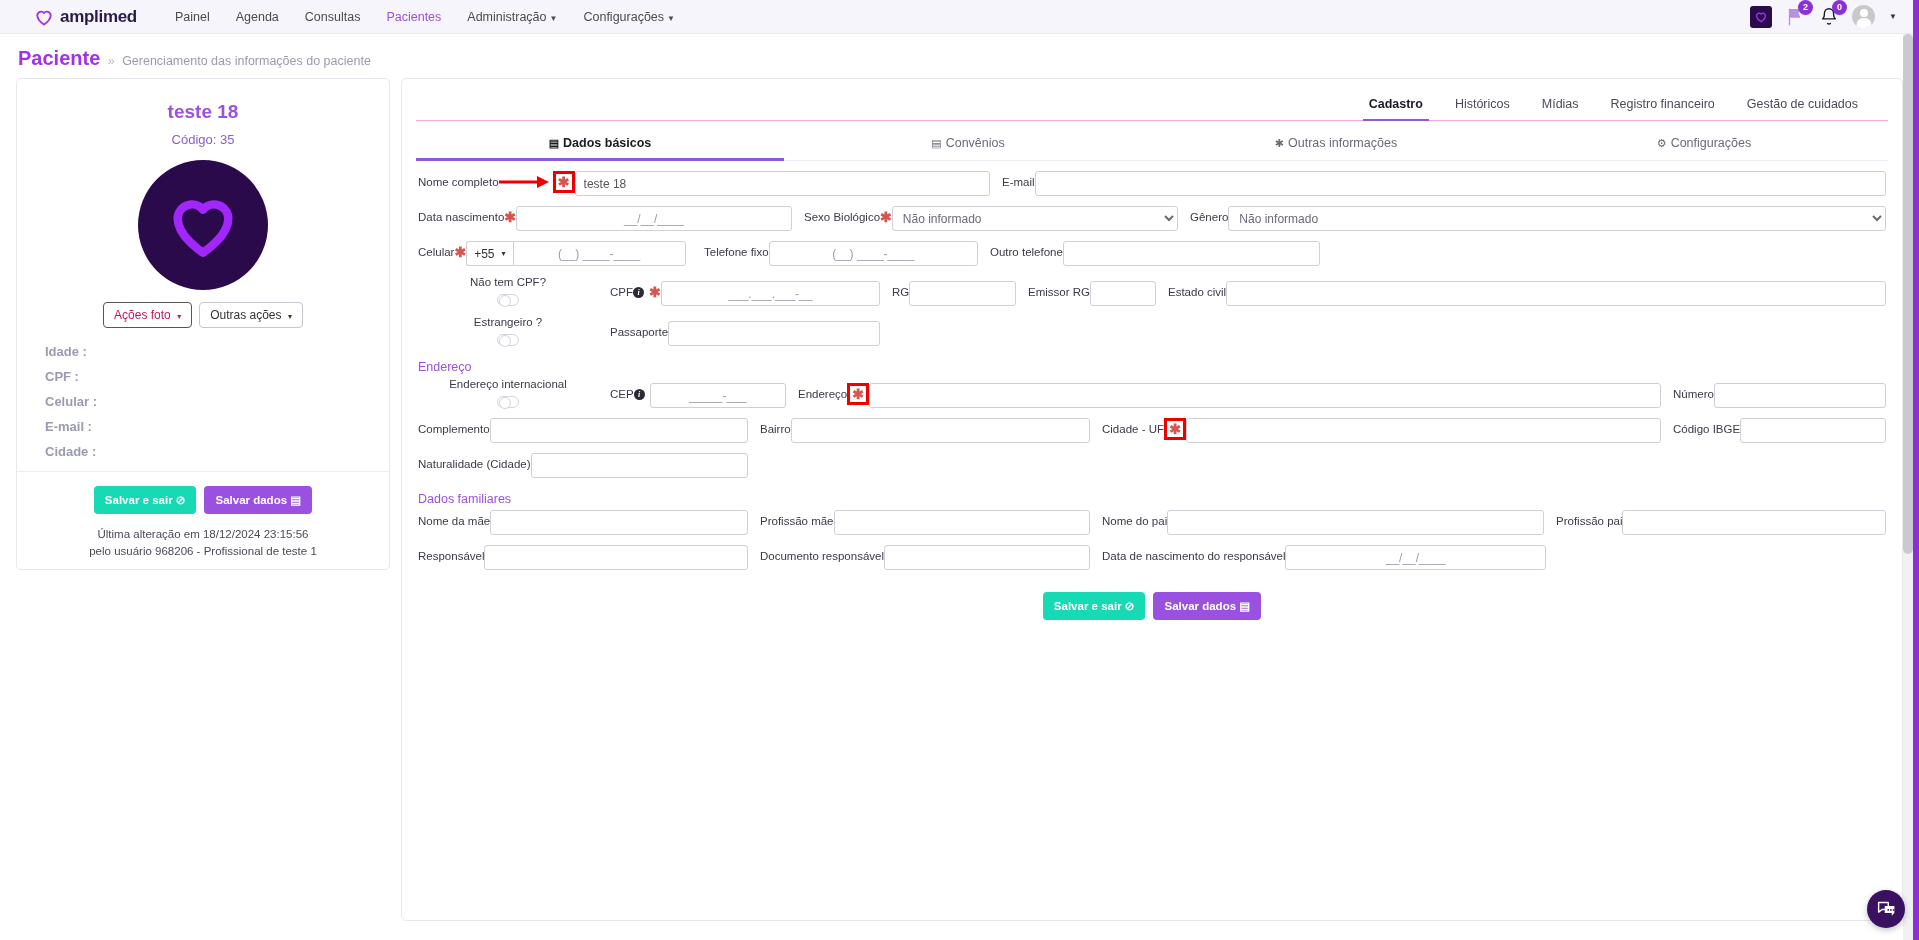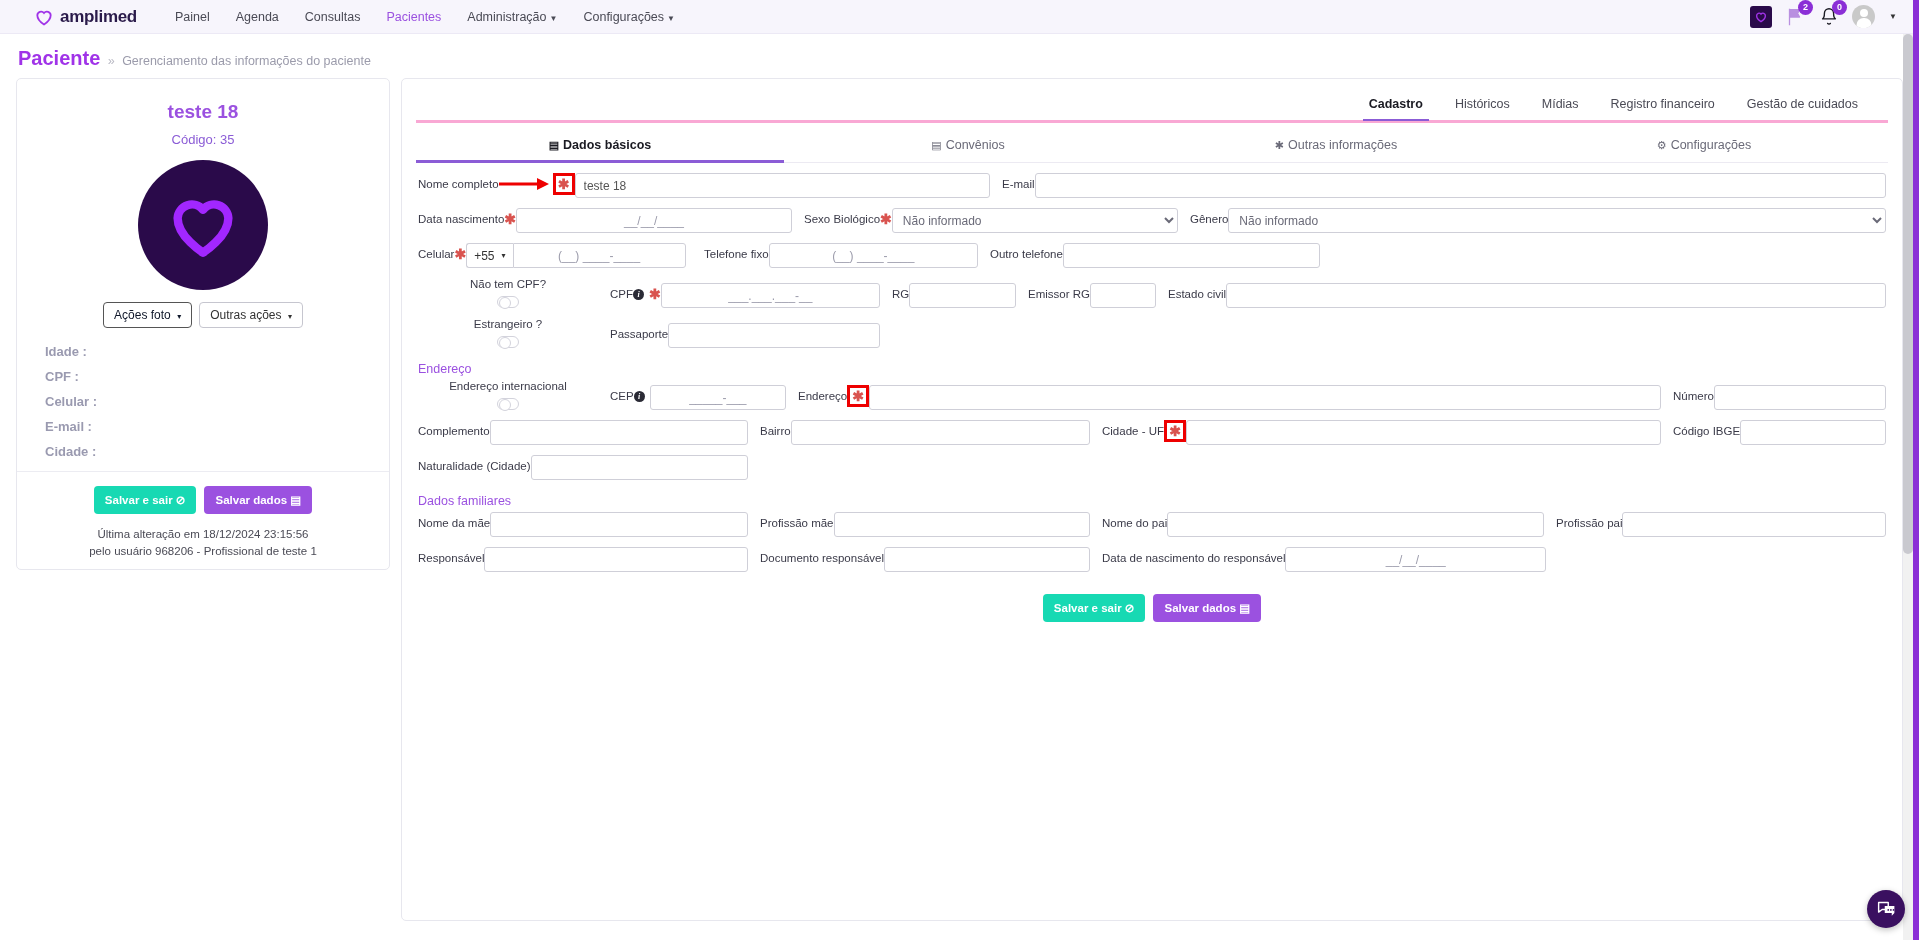--- a/index.html
+++ b/index.html
@@ -92,21 +92,21 @@
     margin-bottom: 13px;
   }
   .photo-wrap { display: flex; justify-content: center; margin-bottom: 12px; }
   .photo-circle {
     width: 130px; height: 130px; border-radius: 50%; background: #2a0a4a;
     display: flex; align-items: center; justify-content: center;
   }
   .side-btns { display: flex; justify-content: center; gap: 7px; margin-bottom: 16px; }
   .btn-outline {
     border: 1px solid #555; background: #fff; border-radius: 4px;
-    font-size: 12px; color: #0f172a; padding: 5px 10px; cursor: pointer;
+    font-size: 12px; color: #be185d; padding: 5px 10px; cursor: pointer;
     font-family: "Liberation Sans", sans-serif; white-space: nowrap;
   }
   .btn-outline.light { border-color: #c6c6cf; color: #333; }
   .info-list { padding-left: 8px; margin-bottom: 12px; }
   .info-row {
     color: #9a9ab0; font-size: 13px; font-weight: bold; margin-bottom: 10px;
   }
   .side-divider { border-top: 1px solid #ececf2; margin: 4px -20px 14px -20px; }
   .side-save-btns { display: flex; justify-content: center; gap: 8px; margin-bottom: 12px; }
   .btn-teal {
@@ -120,21 +120,21 @@
     font-family: "Liberation Sans", sans-serif; white-space: nowrap;
   }
   .side-footer { text-align: center; color: #4a4a55; font-size: 11.5px; line-height: 1.45; }
 
   
   .main-card {
     flex: 1; margin-left: 11px; background: #fff; border: 1px solid #e7e7ee;
     border-radius: 5px; padding: 10px 14px 16px 14px; min-height: 843px;
   }
   .top-tabs {
-    display: flex; justify-content: flex-end; gap: 0; border-bottom: 3px solid #f9a8d4;
+    display: flex; justify-content: flex-end; gap: 0; border-bottom: 1px solid #f9a8d4;
     padding-right: 14px;
   }
   .top-tab {
     font-size: 12.5px; color: #4a4a55; padding: 8px 16px 9px 16px;
     cursor: pointer; position: relative; white-space: nowrap;
   }
   .top-tab.active { color: #1a1a22; font-weight: bold; }
   .top-tab.active::after {
     content: ""; position: absolute; left: 10px; right: 10px; bottom: -1px;
     height: 2px; background: #8b5cd6;

